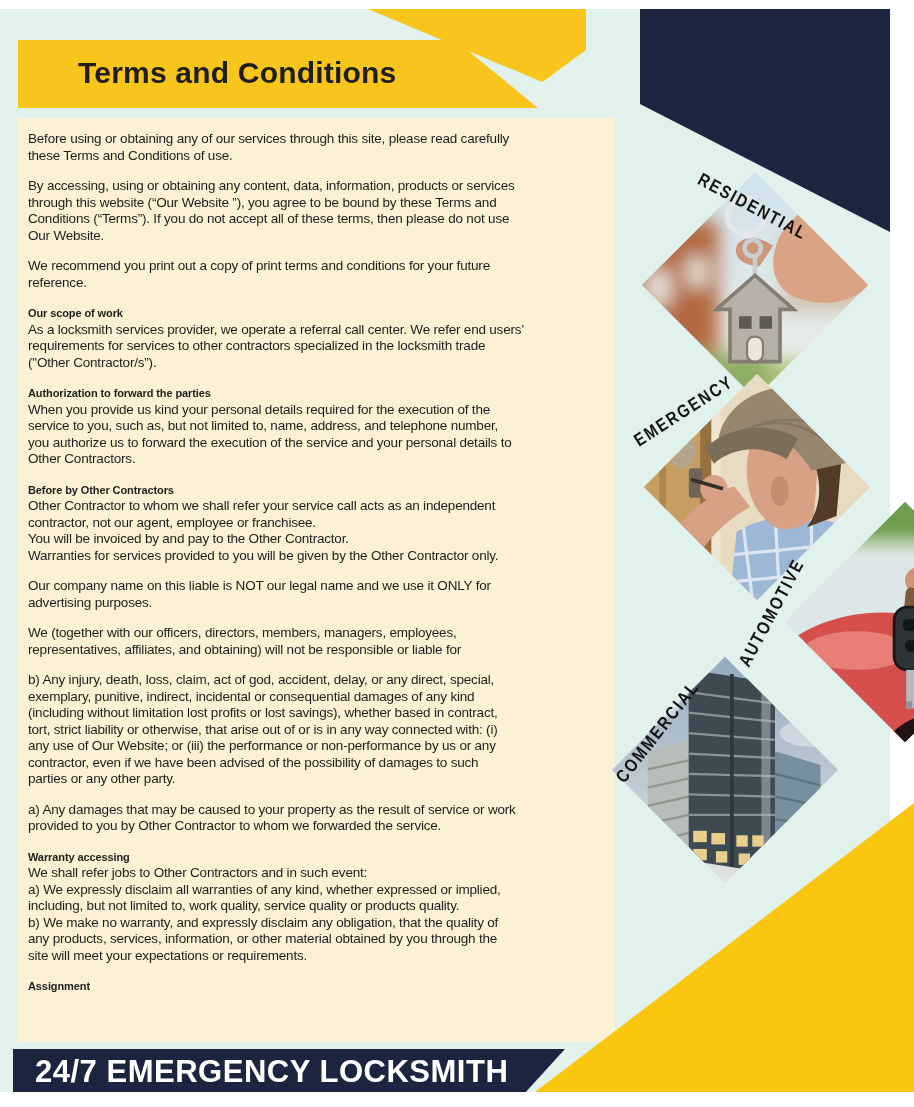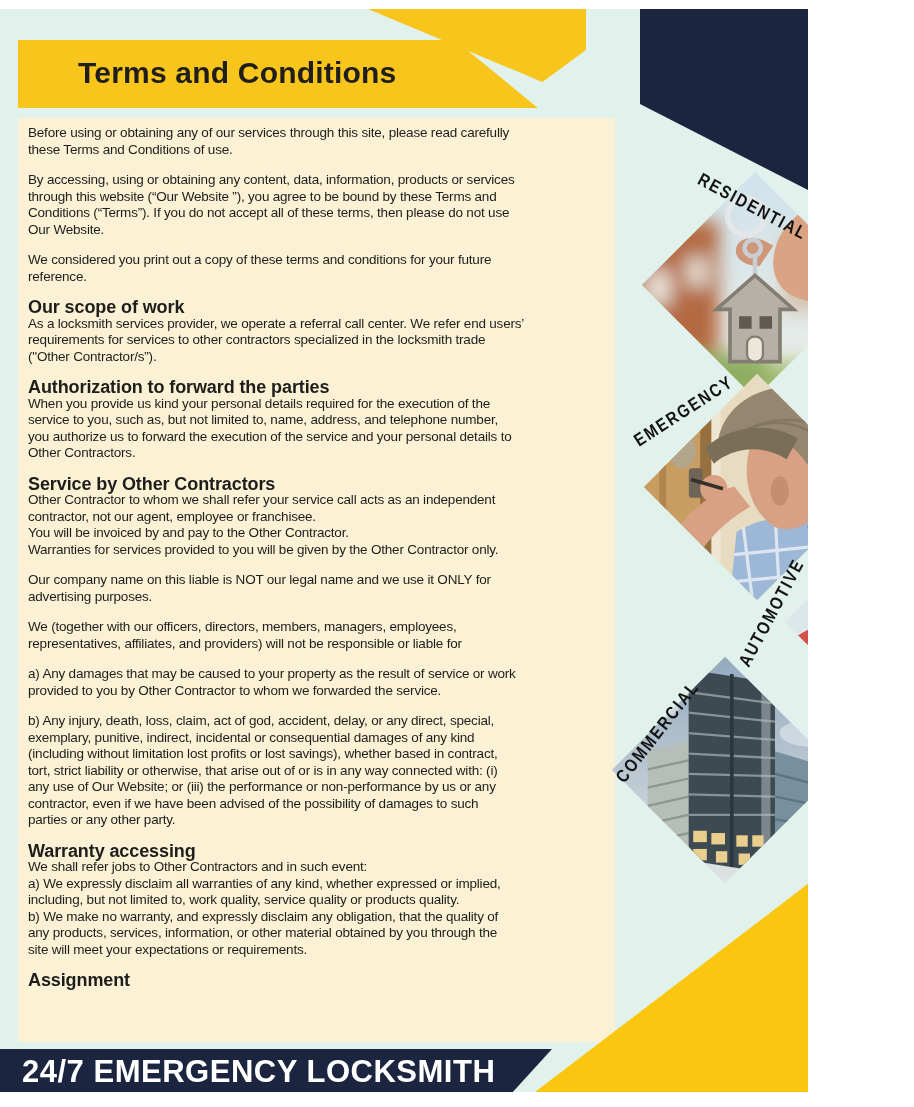--- a/index.html
+++ b/index.html
@@ -1,21 +1,21 @@
 <!DOCTYPE html>
 <html style="--yellow: #F7C51B; --navy: #1B2540; --mint: #E1F1EC; --cream: #FBF2D5; --triangle_yellow: #FBC60F; --text: #1D1D1B; --white: #FFFFFF;"><head>
 <meta charset="utf-8">
 <style>
   :root{
     --yellow:#F7C51B; --navy:#1B2540; --mint:#E1F1EC; --cream:#FBF2D5;
     --triangle_yellow:#FBC60F; --text:#1D1D1B; --white:#FFFFFF;
   }
   html,body{margin:0;padding:0;background:#fff;}
   .page{
-    position:relative;width:808px;height:1107px;overflow:hidden;
+    position:relative;width:914px;height:1107px;overflow:hidden;
     background:var(--mint);
     font-family:"Liberation Sans","DejaVu Sans",sans-serif;
     color:var(--text);
   }
   
   .strip{position:absolute;background:var(--white);}
   .strip-top{left:0;top:0;width:914px;height:9px;}
   .strip-bottom{left:0;top:1092px;width:914px;height:15px;z-index:9;}
   .strip-right{left:890px;top:9px;width:24px;height:815px;z-index:1;}
 
@@ -39,40 +39,40 @@
   .navy-corner{
     position:absolute;left:640px;top:9px;width:250px;height:223px;z-index:2;
     background:var(--navy);
     clip-path:polygon(0 0,100% 0,100% 100%,0 42.6%);
   }
 
   
   .terms-panel{
     position:absolute;left:18px;top:118px;width:597px;height:924px;z-index:3;
     background:var(--cream);
-    box-sizing:border-box;padding:7px 30px 0 10px;
+    box-sizing:border-box;padding:13px 30px 0 10px;
   }
   .tc-section{margin:0 0 14px 0;}
   .tc-heading{
-    margin:0;font-size:18px;line-height:16.5px;font-weight:bold;
+    margin:0;font-size:11px;line-height:16.5px;font-weight:bold;
     letter-spacing:-0.1px;
   }
   .tc-body{
     margin:0;font-size:13.5px;line-height:16.5px;letter-spacing:-0.2px;
     white-space:pre-line;
   }
 
   
   .yellow-triangle{
     position:absolute;left:535px;top:803px;width:379px;height:289px;z-index:5;
     background:var(--triangle_yellow);
     clip-path:polygon(100% 0,100% 100%,0 100%);
   }
   .footer-bar{
-    position:absolute;left:0;top:1049px;width:552px;height:43px;z-index:6;
+    position:absolute;left:13px;top:1049px;width:552px;height:43px;z-index:6;
     background:var(--navy);
     clip-path:polygon(0 0,100% 0,92.9% 100%,0 100%);
   }
   .footer-text{
     position:absolute;left:22px;top:0;line-height:44px;color:#fff;
     font-size:32px;font-weight:bold;letter-spacing:0.5px;white-space:nowrap;
     transform:scaleX(.97);transform-origin:0 50%;
   }
 
   
@@ -120,73 +120,73 @@
     <section class="tc-section">
 
       <p class="tc-body">By accessing, using or obtaining any content, data, information, products or services
 through this website (“Our Website ”), you agree to be bound by these Terms and
 Conditions (“Terms”). If you do not accept all of these terms, then please do not use
 Our Website.</p>
     </section>
 
     <section class="tc-section">
 
-      <p class="tc-body">We considered you print out a copy of these terms and conditions for your future
+      <p class="tc-body">We recommend you print out a copy of print terms and conditions for your future
 reference.</p>
     </section>
 
     <section class="tc-section">
       <h3 class="tc-heading">Our scope of work</h3>
       <p class="tc-body">As a locksmith services provider, we operate a referral call center. We refer end users’
 requirements for services to other contractors specialized in the locksmith trade
 ("Other Contractor/s”).</p>
     </section>
 
     <section class="tc-section">
       <h3 class="tc-heading">Authorization to forward the parties</h3>
       <p class="tc-body">When you provide us kind your personal details required for the execution of the
 service to you, such as, but not limited to, name, address, and telephone number,
 you authorize us to forward the execution of the service and your personal details to
 Other Contractors.</p>
     </section>
 
     <section class="tc-section">
-      <h3 class="tc-heading">Service by Other Contractors</h3>
+      <h3 class="tc-heading">Before by Other Contractors</h3>
       <p class="tc-body">Other Contractor to whom we shall refer your service call acts as an independent
 contractor, not our agent, employee or franchisee.
 You will be invoiced by and pay to the Other Contractor.
 Warranties for services provided to you will be given by the Other Contractor only.</p>
     </section>
 
     <section class="tc-section">
 
       <p class="tc-body">Our company name on this liable is NOT our legal name and we use it ONLY for
 advertising purposes.</p>
     </section>
 
     <section class="tc-section">
       <p class="tc-body">We (together with our officers, directors, members, managers, employees,
-representatives, affiliates, and providers) will not be responsible or liable for</p>
-    </section>
-
-    <section class="tc-section">
-
-      <p class="tc-body">a) Any damages that may be caused to your property as the result of service or work
-provided to you by Other Contractor to whom we forwarded the service.</p>
+representatives, affiliates, and obtaining) will not be responsible or liable for</p>
     </section>
 
     <section class="tc-section">
 
       <p class="tc-body">b) Any injury, death, loss, claim, act of god, accident, delay, or any direct, special,
 exemplary, punitive, indirect, incidental or consequential damages of any kind
 (including without limitation lost profits or lost savings), whether based in contract,
 tort, strict liability or otherwise, that arise out of or is in any way connected with: (i)
 any use of Our Website; or (iii) the performance or non-performance by us or any
 contractor, even if we have been advised of the possibility of damages to such
 parties or any other party.</p>
+    </section>
+
+    <section class="tc-section">
+
+      <p class="tc-body">a) Any damages that may be caused to your property as the result of service or work
+provided to you by Other Contractor to whom we forwarded the service.</p>
     </section>
 
     <section class="tc-section">
       <h3 class="tc-heading">Warranty accessing</h3>
       <p class="tc-body">We shall refer jobs to Other Contractors and in such event:
 a) We expressly disclaim all warranties of any kind, whether expressed or implied,
 including, but not limited to, work quality, service quality or products quality.
 b) We make no warranty, and expressly disclaim any obligation, that the quality of
 any products, services, information, or other material obtained by you through the
 site will meet your expectations or requirements.</p>

